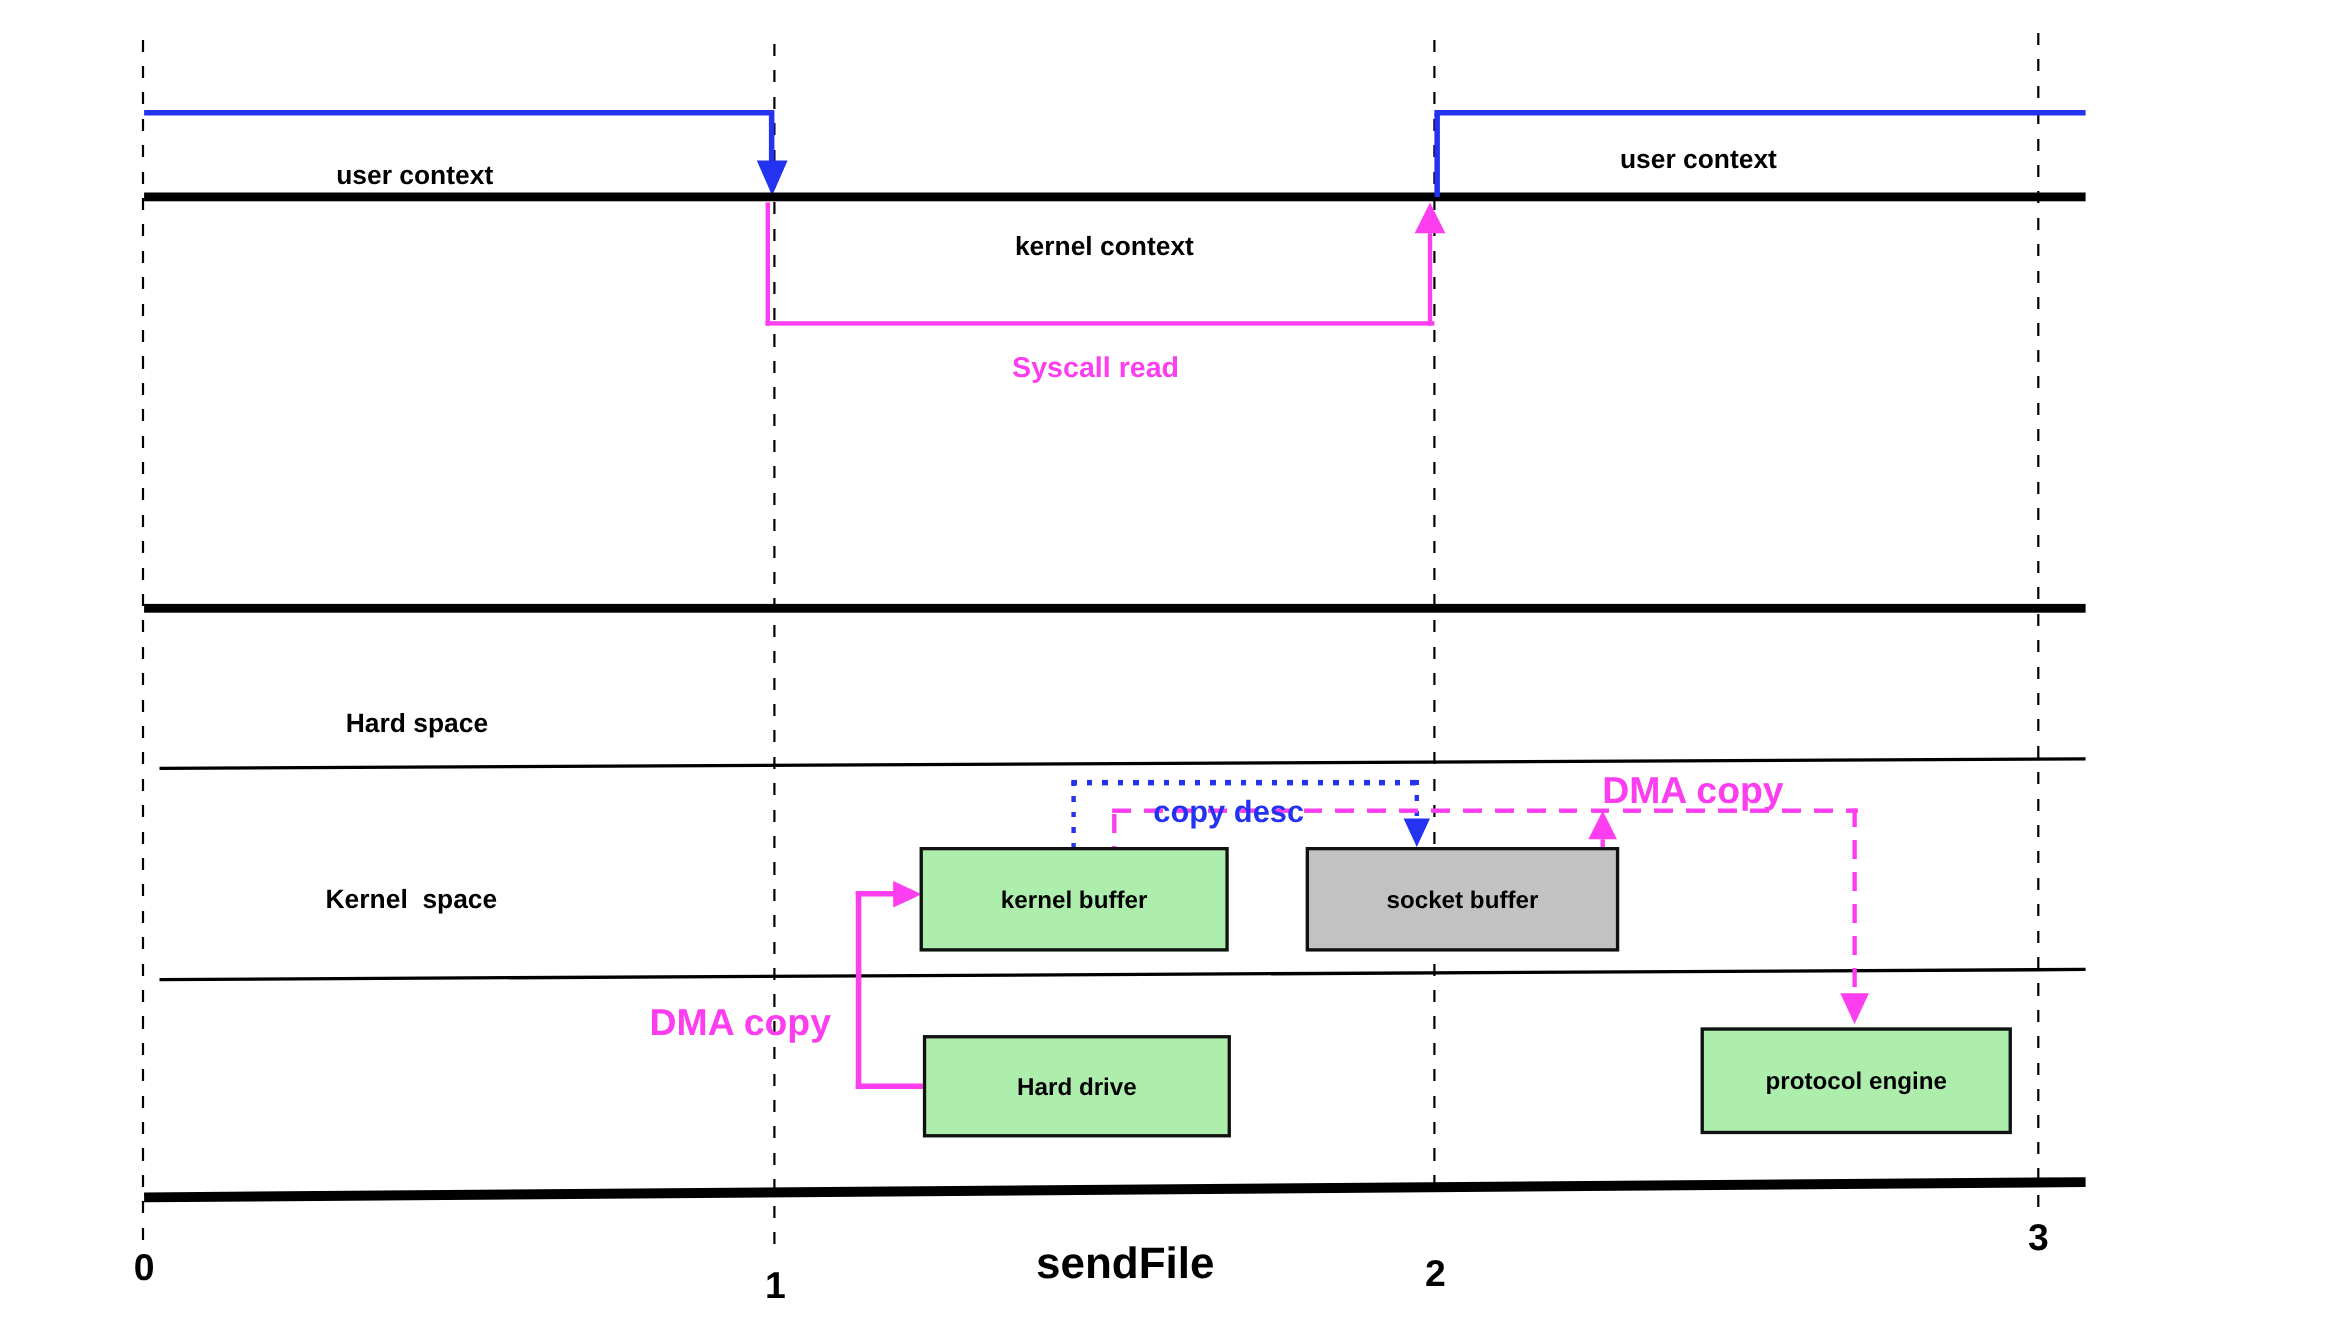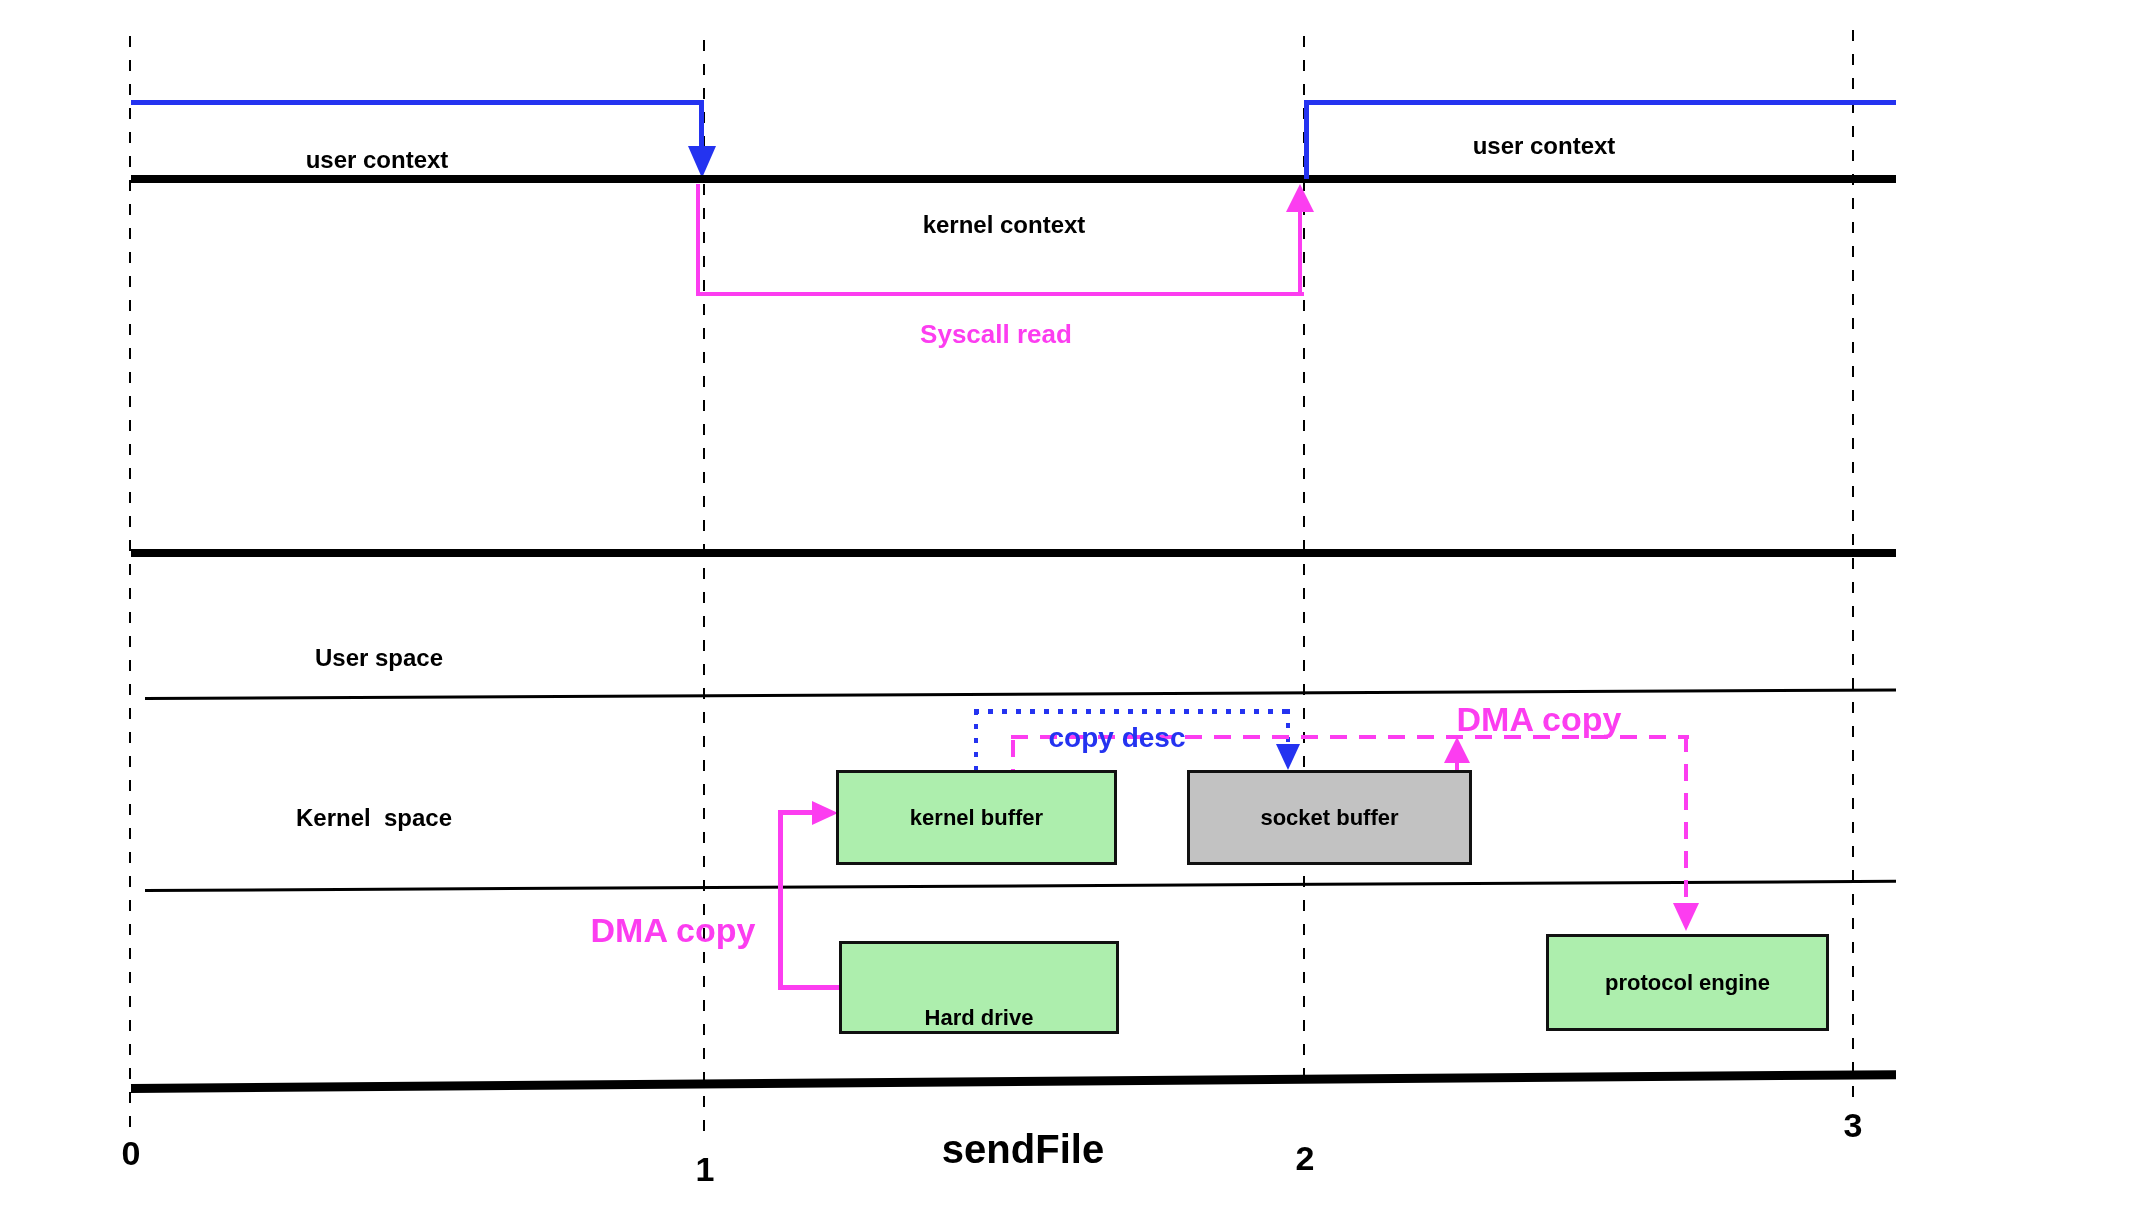--- a/index.html
+++ b/index.html
@@ -63,21 +63,21 @@
   <div class="abs label ctx-label" style="left:227px;top:146px;width:300px;">user context</div>
   <div class="abs label ctx-label" style="left:854px;top:211px;width:300px;">kernel context</div>
   <div class="abs label" style="left:846px;top:319px;width:300px;font-size:26px;color:#fc3df0;">Syscall read</div>
   <div class="abs label ctx-label" style="left:1394px;top:132px;width:300px;">user context</div>
 
   <div class="abs" style="left:131px;top:537px;width:1910px;height:32px;">
     <div class="abs blk" style="left:0;top:12px;width:1862px;height:8px;"></div>
     <div class="abs tri" style="left:1860px;top:0;border-top:16px solid transparent;border-bottom:16px solid transparent;border-left:46px solid #000;"></div>
   </div>
 
-  <div class="abs label space-label" style="left:229px;top:644px;width:300px;">User space</div>
+  <div class="abs label space-label" style="left:229px;top:644px;width:300px;">Hard space</div>
   <div class="abs label space-label" style="left:224px;top:804px;width:300px;">Kernel  space</div>
 
   <div class="abs" style="left:145px;top:684px;width:1910px;height:30px;transform:rotate(-0.28deg);transform-origin:0 50%;">
     <div class="abs blk" style="left:0;top:13px;width:1884px;height:3px;"></div>
     <div class="abs tri" style="left:1882px;top:5px;border-top:10px solid transparent;border-bottom:10px solid transparent;border-left:26px solid #000;"></div>
   </div>
   <div class="abs" style="left:145px;top:876px;width:1900px;height:30px;transform:rotate(-0.3deg);transform-origin:0 50%;">
     <div class="abs blk" style="left:0;top:13px;width:1874px;height:3px;"></div>
     <div class="abs tri" style="left:1872px;top:5px;border-top:10px solid transparent;border-bottom:10px solid transparent;border-left:26px solid #000;"></div>
   </div>
@@ -104,21 +104,21 @@
   <div class="abs mag" style="left:778px;top:810px;width:36px;height:5px;"></div>
   <div class="abs tri" style="left:812px;top:801px;border-top:12px solid transparent;border-bottom:12px solid transparent;border-left:26px solid #fc3df0;"></div>
   <div class="abs label" style="left:568px;top:911px;width:210px;font-size:34px;color:#fc3df0;">DMA copy</div>
 
   <div class="abs box green" style="left:836px;top:770px;width:281px;height:95px;">
     <span>kernel buffer</span>
   </div>
   <div class="abs box gray" style="left:1148px;top:770px;width:285px;height:95px;">
     <span>socket buffer</span>
   </div>
-  <div class="abs box green" style="left:839px;top:941px;width:280px;height:93px;align-items:flex-end;">
+  <div class="abs box green" style="left:839px;top:941px;width:280px;height:93px;">
     <span>Hard drive</span>
   </div>
   <div class="abs box green" style="left:1546px;top:934px;width:283px;height:97px;">
     <span>protocol engine</span>
   </div>
 
   <div class="abs" style="left:131px;top:1071px;width:1900px;height:34px;transform:rotate(-0.45deg);transform-origin:0 50%;">
     <div class="abs blk" style="left:0;top:13px;width:1852px;height:9px;"></div>
     <div class="abs tri" style="left:1850px;top:0;border-top:17px solid transparent;border-bottom:17px solid transparent;border-left:48px solid #000;"></div>
   </div>

